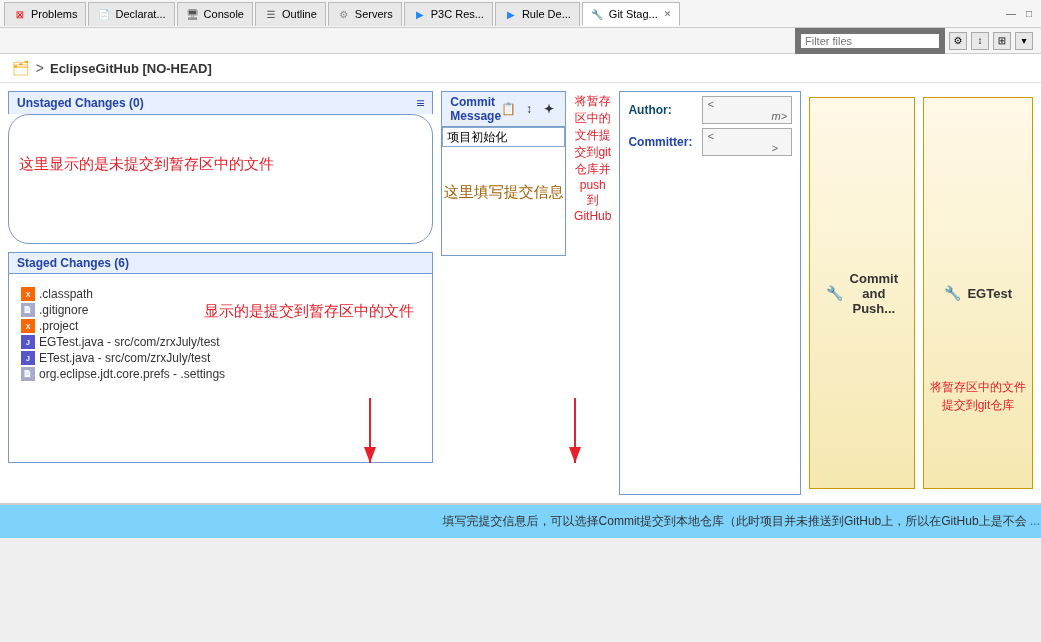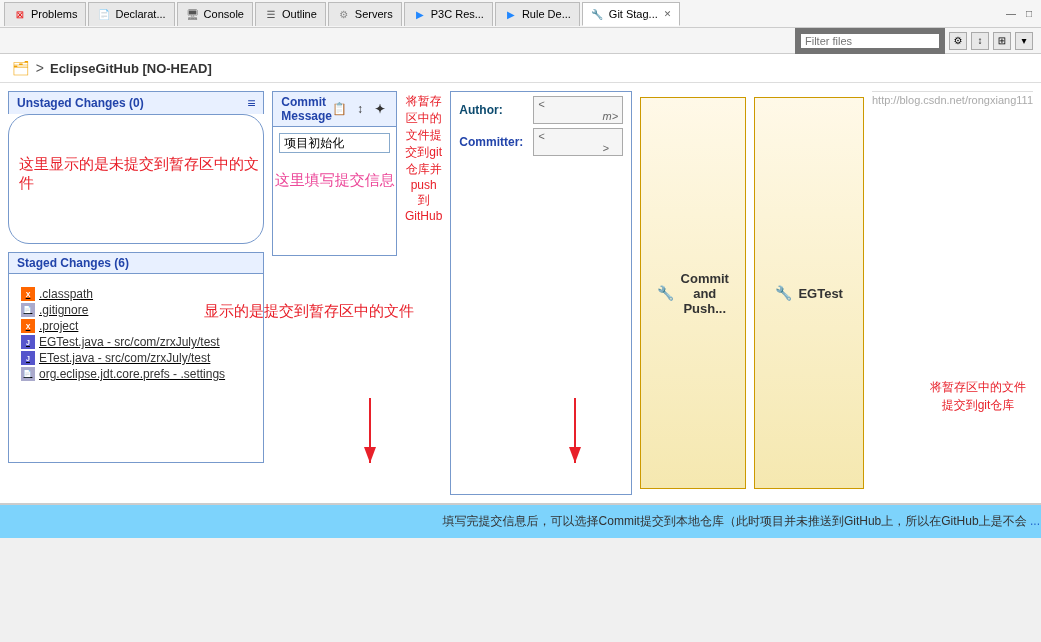--- a/index.html
+++ b/index.html
@@ -173,21 +173,20 @@
     .annotation-text-red {
       color: #e8202a;
       font-size: 16px;
       font-weight: normal;
       position: absolute;
     }
 
     .file-list {
       list-style: none;
       padding: 4px 0;
-      text-decoration: underline;
     }
 
     .file-item {
       display: flex;
       align-items: center;
       gap: 4px;
       padding: 1px 4px;
       font-size: 12px;
       color: #333;
     }
@@ -258,21 +257,20 @@
       align-items: center;
       justify-content: center;
       cursor: pointer;
       font-size: 12px;
     }
 
     .commit-message-area {
       border: 1px solid #aac;
       border-top: none;
       background: #fff;
-      padding: 6px;
       min-height: 130px;
       position: relative;
     }
 
     .commit-msg-input {
       width: 100%;
       border: 1px solid #88aacc;
       outline: none;
       font-size: 12px;
       font-family: monospace;
@@ -491,21 +489,21 @@
           <span class="commit-msg-header-title">Commit Message</span>
           <div class="commit-msg-icons">
             <span class="hdr-icon">📋</span>
             <span class="hdr-icon">↕</span>
             <span class="hdr-icon">✦</span>
           </div>
         </div>
 
         <div class="commit-message-area section-box" style="border-top:1px solid #7799cc; min-height:130px; position:relative;">
           <input class="commit-msg-input" type="text" value="项目初始化" style="">
-          <span style="color:#ec4899; font-size:15px; position:absolute; top:44px; left:50%; transform:translateX(-50%); white-space:nowrap;">这里填写提交信息</span>
+          <span style="color:#a16207; font-size:15px; position:absolute; top:56px; left:50%; transform:translateX(-50%); white-space:nowrap;">这里填写提交信息</span>
         </div>
       </div>
 
       <div style="position:relative; text-align:center; padding:2px 0;">
         <span style="color:#e8202a; font-size:12px;">将暂存区中的文件提交到git仓库并push到GitHub</span>
       </div>
 
       <div class="author-area section-box">
         <div class="author-row">
           <span class="author-label">Author:</span>
@@ -521,23 +519,20 @@
         <button class="btn-commit-push">
           <span class="btn-icon" style="color:#ff8800;">🔧</span>
           <span>Commit and Push...</span>
         </button>
         <button class="btn-commit">
           <span class="btn-icon" style="color:#ff8800;">🔧</span>
           <span>EGTest</span>
         </button>
       </div>
 
-      <div class="watermark">
-        <span>http://blog.csdn.net/rongxiang111</span>
-      </div>
 
     </div>
 
     <div style="position:absolute; top:295px; right:15px; color:#e8202a; font-size:12px; line-height:1.5; text-align:center;">
       <span>将暂存区中的文件</span><br>
       <span>提交到git仓库</span>
     </div>
 
     <svg style="position:absolute; top:0; left:0; width:100%; height:100%; pointer-events:none;">
 

